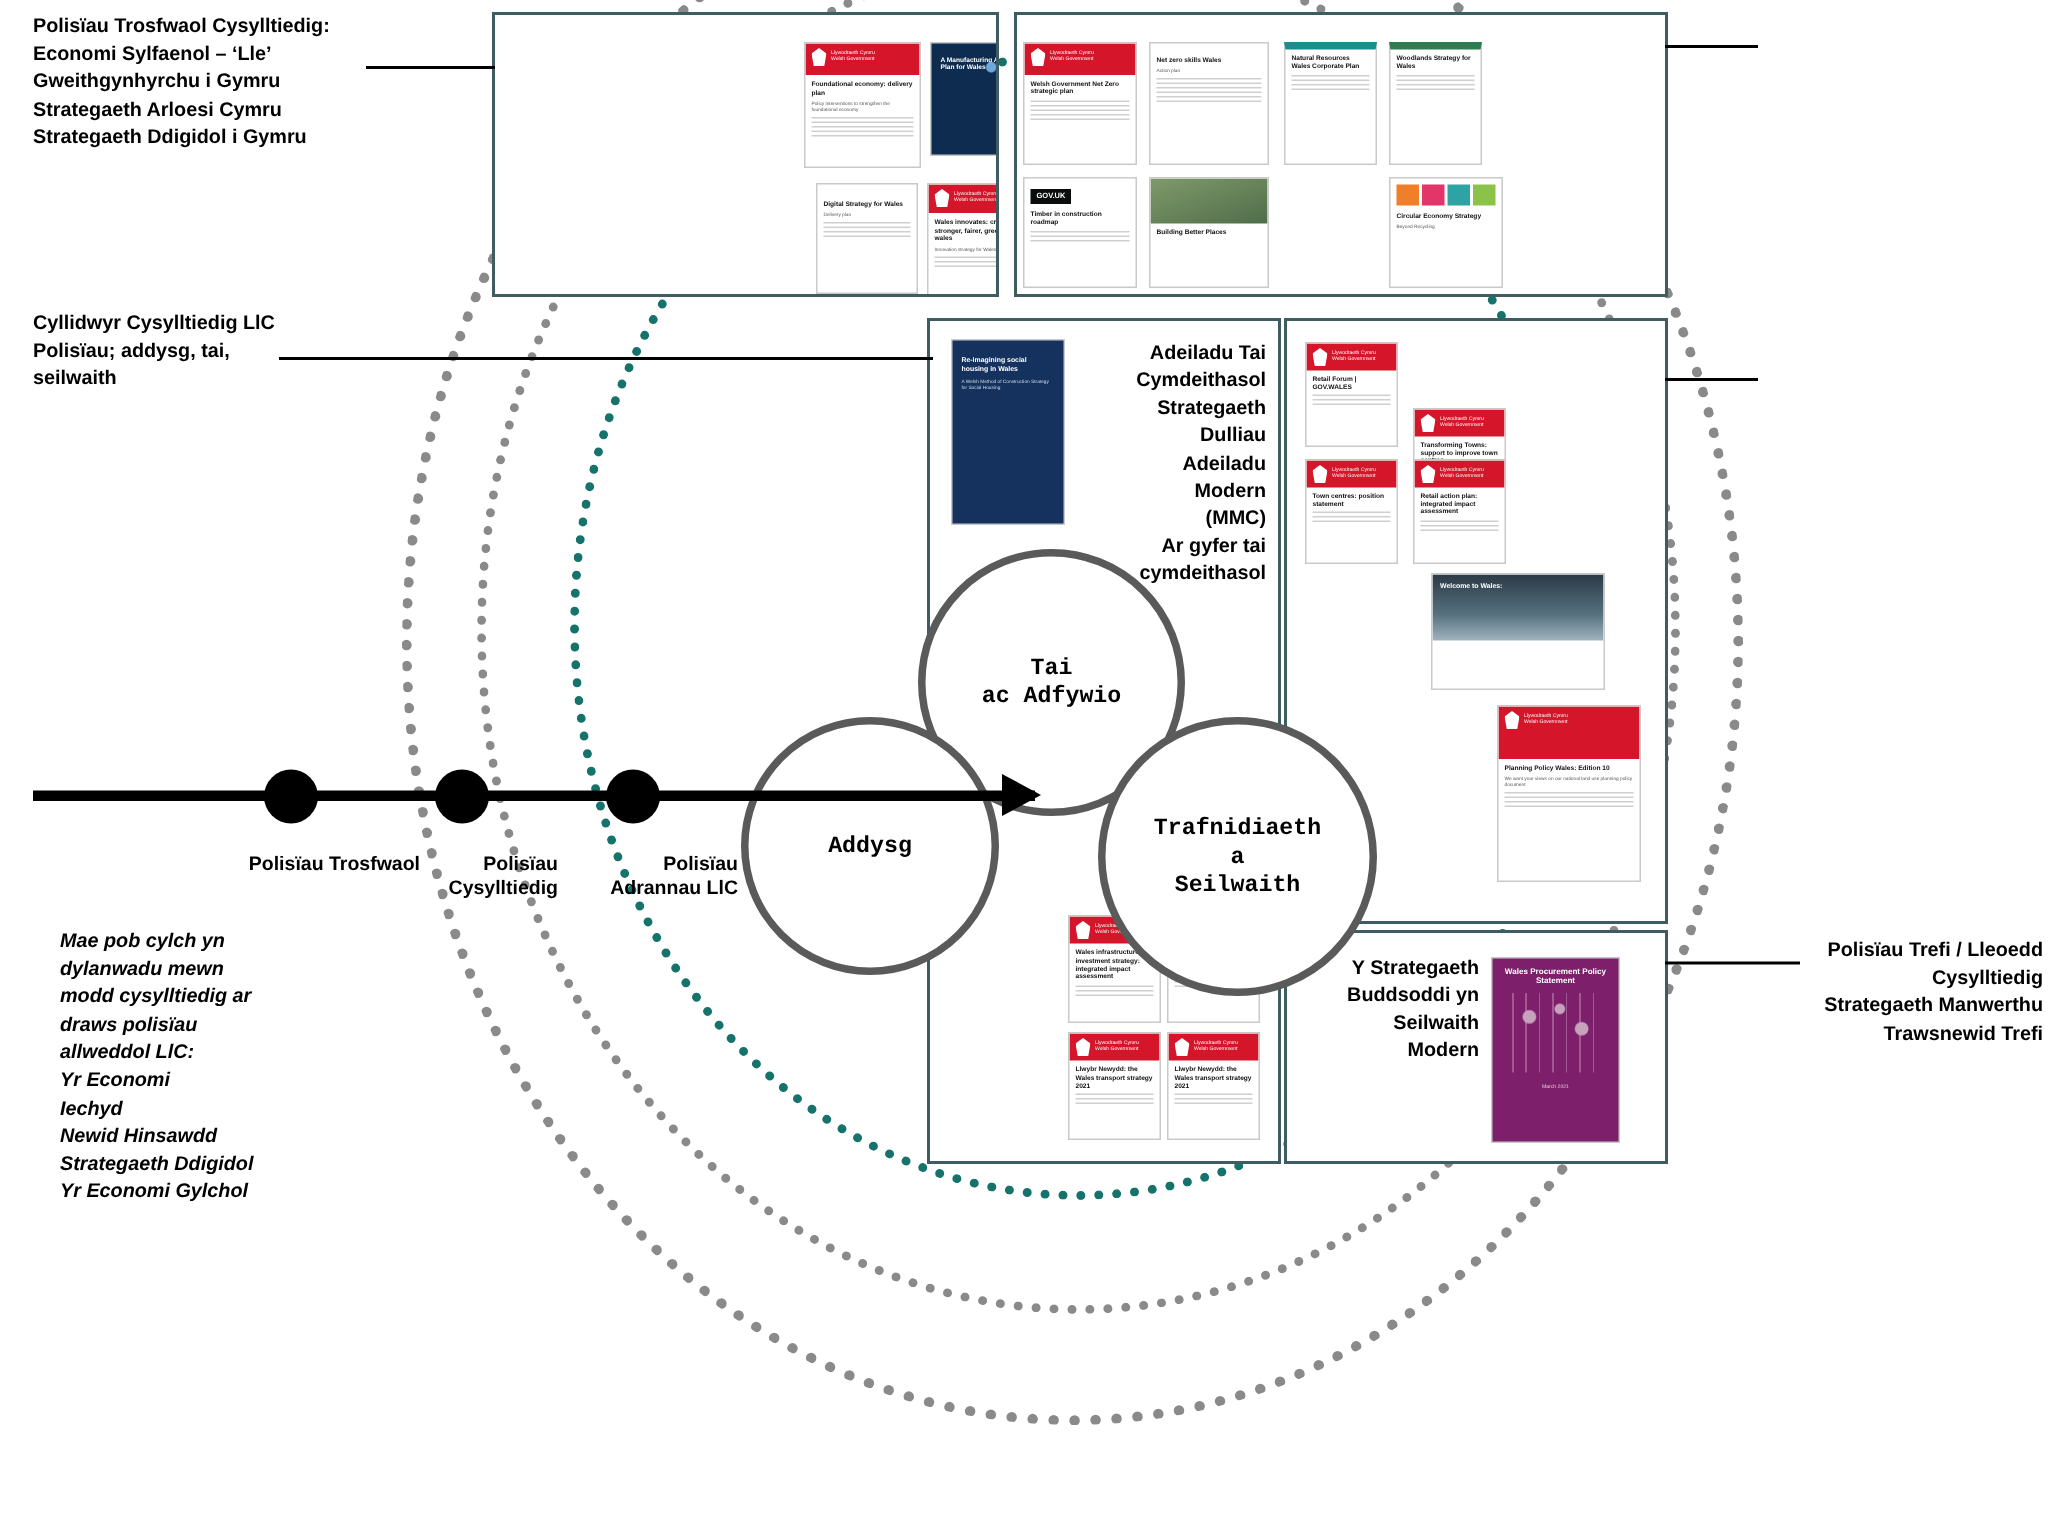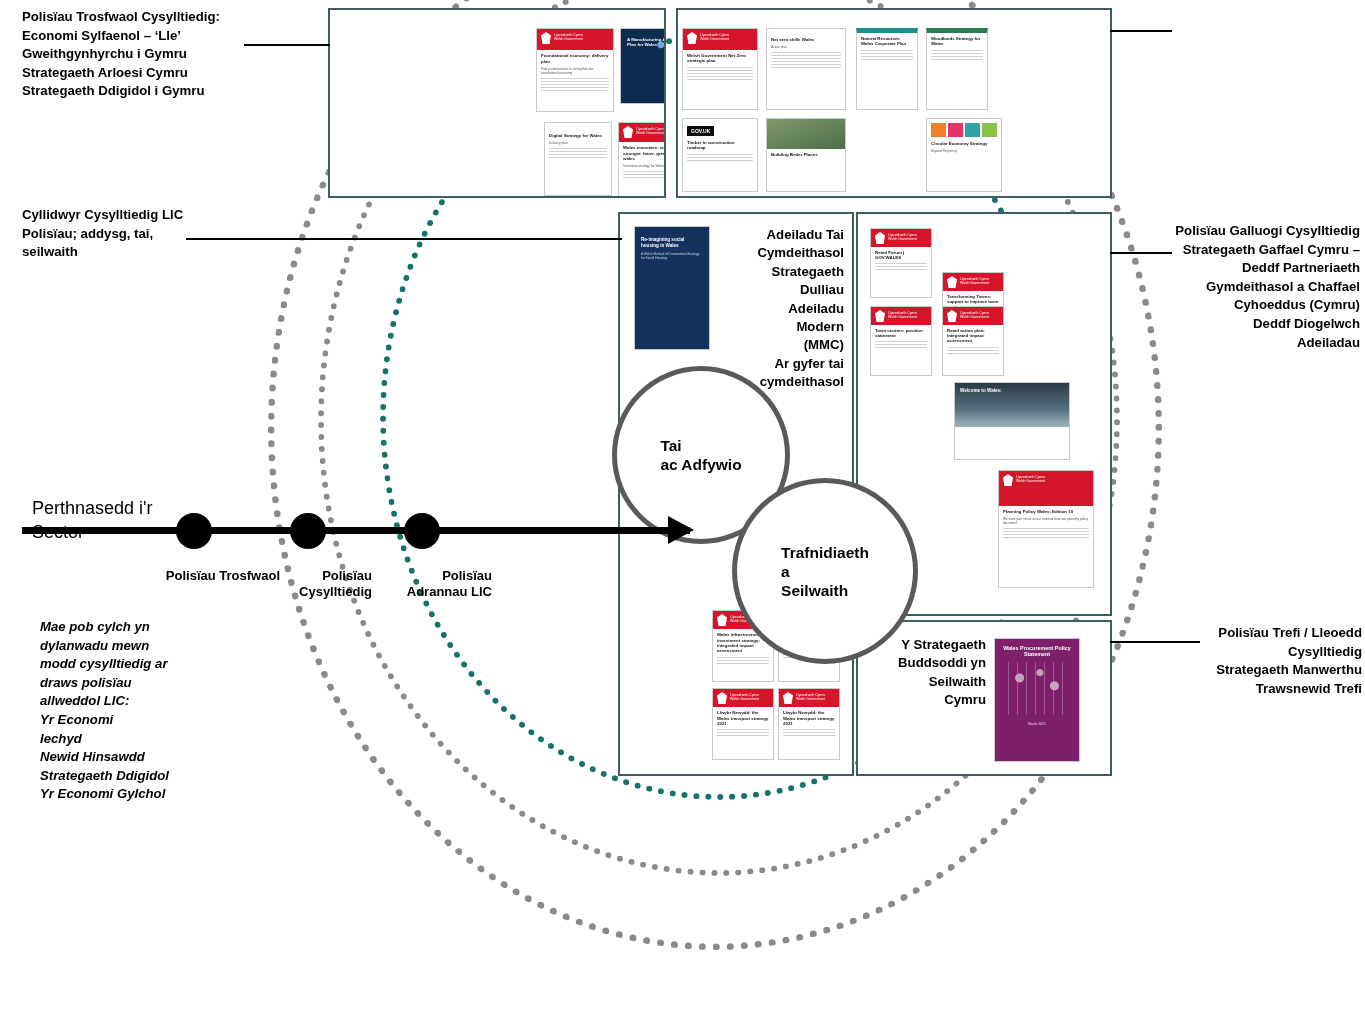--- a/index.html
+++ b/index.html
@@ -203,21 +203,23 @@
 
   
   .venn {
     position: absolute;
     border-radius: 50%;
     border: 5px solid #5a5a5a;
     background: #ffffff;
     display: flex;
     align-items: center;
     justify-content: center;
+    text-align: center;
     box-sizing: border-box;
+    font-family: Liberation Mono, monospace;
   }
   .venn span {
     font-size: 15.5px;
     font-weight: bold;
     line-height: 19px;
   }
   #venn-tai { left: 612px; top: 366px; width: 178px; height: 178px; }
   #venn-addysg { left: 494px; top: 478px; width: 172px; height: 172px; }
   #venn-traf { left: 732px; top: 478px; width: 186px; height: 186px; z-index: 2;}
   #venn-core {
@@ -610,79 +612,73 @@
 
   <div class="docbox" id="box-bottom-right">
     <div class="thumb purple" style="left:136px; top:16px; width:86px; height:124px;">
       <div class="p-title">Wales Procurement Policy Statement</div>
       <div class="p-art"></div>
       <div class="p-sub">March 2021</div>
     </div>
     <div class="box-caption" id="caption-seilwaith" style="left: 10px; top: 14px; width: 118px; position: absolute; white-space: pre-line;">Y Strategaeth
 Buddsoddi yn
 Seilwaith
-Cymru</div>
+Modern</div>
   </div>
 
   <div class="box-caption" id="caption-mmc" style="white-space: pre-line;">Adeiladu Tai
 Cymdeithasol
 Strategaeth
 Dulliau
 Adeiladu
 Modern
 (MMC)
 Ar gyfer tai
 cymdeithasol</div>
 
   <div class="venn" id="venn-tai">
     <span style="white-space: pre-line;">Tai
 ac Adfywio</span>
   </div>
+  <div class="venn" id="venn-addysg">
+    <span>Addysg</span>
+  </div>
   <div class="venn" id="venn-traf">
     <span style="white-space: pre-line;">Trafnidiaeth
 a
 Seilwaith</span>
   </div>
 
   <div id="arrow-line"></div>
   <div id="arrow-head"></div>
   <div class="node" id="node-1"></div>
   <div class="node" id="node-2"></div>
   <div class="node" id="node-3"></div>
 
   <div class="node-label" id="node-label-1">Polisïau Trosfwaol</div>
   <div class="node-label" id="node-label-2" style="white-space: pre-line;">Polisïau
 Cysylltiedig</div>
   <div class="node-label" id="node-label-3" style="white-space: pre-line;">Polisïau
 Adrannau LlC</div>
 
-  <div id="sector-label" style="white-space: pre-line;">Perthnasedd i'r
-Sector</div>
 
   <div class="leader" id="leader-tl"></div>
   <div class="leader" id="leader-tr"></div>
   <div class="leader" id="leader-ml"></div>
   <div class="leader" id="leader-mr"></div>
   <div class="leader" id="leader-br"></div>
 
   <div class="annot" id="annot-top-left" style="white-space: pre-line;">Polisïau Trosfwaol Cysylltiedig:
 Economi Sylfaenol – ‘Lle’
 Gweithgynhyrchu i Gymru
 Strategaeth Arloesi Cymru
 Strategaeth Ddigidol i Gymru</div>
   <div class="annot" id="annot-mid-left" style="white-space: pre-line;">Cyllidwyr Cysylltiedig LlC
 Polisïau; addysg, tai,
 seilwaith</div>
-  <div class="annot" id="annot-mid-right" style="white-space: pre-line;">Polisïau Galluogi Cysylltiedig
-Strategaeth Gaffael Cymru –
-Deddf Partneriaeth
-Gymdeithasol a Chaffael
-Cyhoeddus (Cymru)
-Deddf Diogelwch
-Adeiladau</div>
   <div class="annot" id="annot-bottom-right" style="white-space: pre-line;">Polisïau Trefi / Lleoedd
 Cysylltiedig
 Strategaeth Manwerthu
 Trawsnewid Trefi</div>
   <div class="annot" id="annot-bottom-left" style="white-space: pre-line;">Mae pob cylch yn
 dylanwadu mewn
 modd cysylltiedig ar
 draws polisïau
 allweddol LlC:
 Yr Economi

